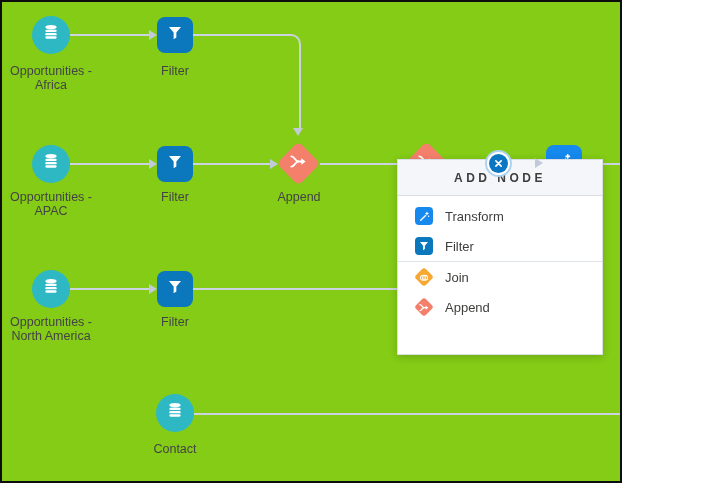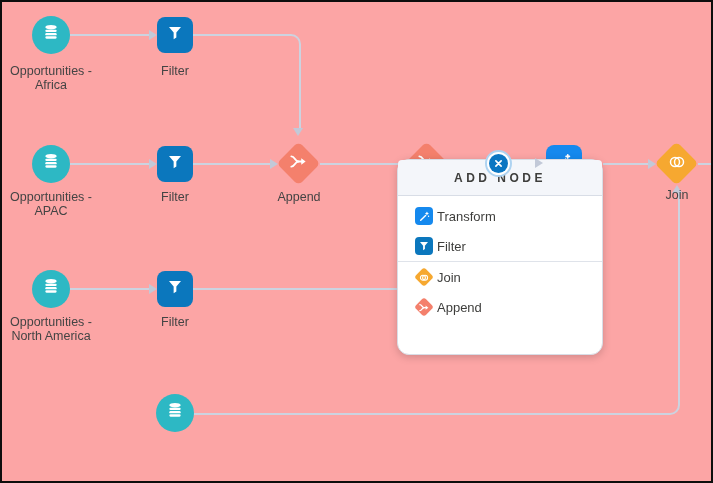--- a/index.html
+++ b/index.html
@@ -1,16 +1,16 @@
 <!DOCTYPE html>
 <html><head>
 <meta charset="utf-8">
 <style>
   html,body{margin:0;padding:0;background:#fff;font-family:"Liberation Sans","DejaVu Sans",sans-serif;}
-  .frame{position:relative;width:713px;height:483px;box-sizing:border-box;border:2px solid #0d0d0d;background:#fca5a5;overflow:hidden;}
+  .frame{position:relative;width:622px;height:483px;box-sizing:border-box;border:2px solid #0d0d0d;background:#84cc16;overflow:hidden;}
 
   
   .edge{position:absolute;z-index:1;}
   .edge.h{height:0;border-top:2px solid #ccd3e0;}
   .edge.corner-dr{border-top:2px solid #ccd3e0;border-right:2px solid #ccd3e0;border-top-right-radius:10px;}
   .edge.corner-ur{border-bottom:2px solid #ccd3e0;border-right:2px solid #ccd3e0;border-bottom-right-radius:10px;}
   .ah{position:absolute;width:0;height:0;z-index:2;}
   .ah.r{border-left:8px solid #c2c9d8;border-top:5px solid transparent;border-bottom:5px solid transparent;}
   .ah.d{border-top:8px solid #c2c9d8;border-left:5px solid transparent;border-right:5px solid transparent;}
   .ah.u{border-bottom:8px solid #c2c9d8;border-left:5px solid transparent;border-right:5px solid transparent;}
@@ -21,34 +21,34 @@
   .sq{width:36px;height:36px;border-radius:8px;}
   .sq.filter{background:#0b77bd;}
   .sq.transform{background:#1589ee;}
   .diamond{width:31px;height:31px;border-radius:5px;transform:rotate(45deg);}
   .diamond.append{background:#f4806c;}
   .diamond.join{background:#f6a830;}
   .diamond .di{transform:rotate(-45deg);display:flex;align-items:center;justify-content:center;width:100%;height:100%;}
   .nlabel{position:absolute;width:140px;text-align:center;font-size:12.5px;color:#444;line-height:14px;z-index:5;}
 
   
-  .popup{position:absolute;left:395px;top:157px;width:206px;height:196px;background:#fff;border:1px solid #d8dde6;border-radius:12px;box-shadow:0 2px 8px rgba(0,0,0,.18);z-index:20;box-sizing:border-box;}
+  .popup{position:absolute;left:395px;top:157px;width:206px;height:196px;background:#fff;border:1px solid #d8dde6;border-radius:0;box-shadow:0 2px 8px rgba(0,0,0,.18);z-index:20;box-sizing:border-box;}
   .popup-header{height:35px;background:#f4f6fa;border-bottom:1px solid #d8dde6;border-radius:4px 4px 0 0;display:flex;align-items:center;justify-content:center;font-size:12px;font-weight:600;letter-spacing:3.5px;color:#3e3e3c;}
   .menu{padding:5px 0;}
   .menu-item{height:30px;display:flex;align-items:center;padding-left:17px;cursor:pointer;}
   .menu-item .mi-icon{width:18px;height:18px;border-radius:4px;display:flex;align-items:center;justify-content:center;flex:0 0 18px;}
   .mi-icon.transform{background:#1589ee;}
   .mi-icon.filter{background:#0b77bd;}
   .mi-icon.aggregate{background:#7d8be0;}
   .mi-diamond{width:14px;height:14px;border-radius:3px;transform:rotate(45deg);display:flex;align-items:center;justify-content:center;}
   .mi-diamond.join{background:#f6a830;}
   .mi-diamond.append{background:#f4806c;}
   .mi-diamond>svg{transform:rotate(-45deg);}
   .mi-diamond-box{width:18px;height:18px;display:flex;align-items:center;justify-content:center;flex:0 0 18px;}
-  .menu-item .mi-label{margin-left:4px;font-size:13px;color:#3e3e3c;}
+  .menu-item .mi-label{margin-left:12px;font-size:13px;color:#3e3e3c;}
   .menu-divider{height:1px;background:#dfe3ea;margin:0;}
 
   
   .close-btn{position:absolute;left:483px;top:148px;width:27px;height:27px;border-radius:50%;background:#fff;border:2px solid #aed3f1;box-sizing:border-box;display:flex;align-items:center;justify-content:center;z-index:40;cursor:pointer;}
   .close-inner{width:19px;height:19px;border-radius:50%;background:#0b76c2;display:flex;align-items:center;justify-content:center;}
   .sliver{z-index:25;}
 </style>
 </head>
 <body>
 
@@ -209,20 +209,21 @@
     <span>
       <svg width="20" height="20" viewBox="0 0 24 24">
           <ellipse cx="12" cy="5" rx="6.8" ry="2.7" fill="#fff"></ellipse>
           <rect x="5.2" y="8" width="13.6" height="2.8" rx="1.4" fill="#fff"></rect>
           <rect x="5.2" y="12" width="13.6" height="2.8" rx="1.4" fill="#fff"></rect>
           <rect x="5.2" y="16" width="13.6" height="2.8" rx="1.4" fill="#fff"></rect>
         </svg>
     </span>
   </div>
   <div class="nlabel" style="left:103px;top:440px;">
+    <div>Contact</div>
   </div>
 
   <div class="popup">
     <div class="popup-header">ADD NODE</div>
     <div class="menu">
       <div class="menu-item">
         <span class="mi-icon transform">
           <svg width="13" height="13" viewBox="0 0 24 24" fill="none" stroke="#fff" stroke-width="2.6" stroke-linecap="round">
               <path d="M5 19 14 10"></path>
               <path d="M16.5 4.5v4M14.5 6.5h4" stroke-width="2.2"></path>

